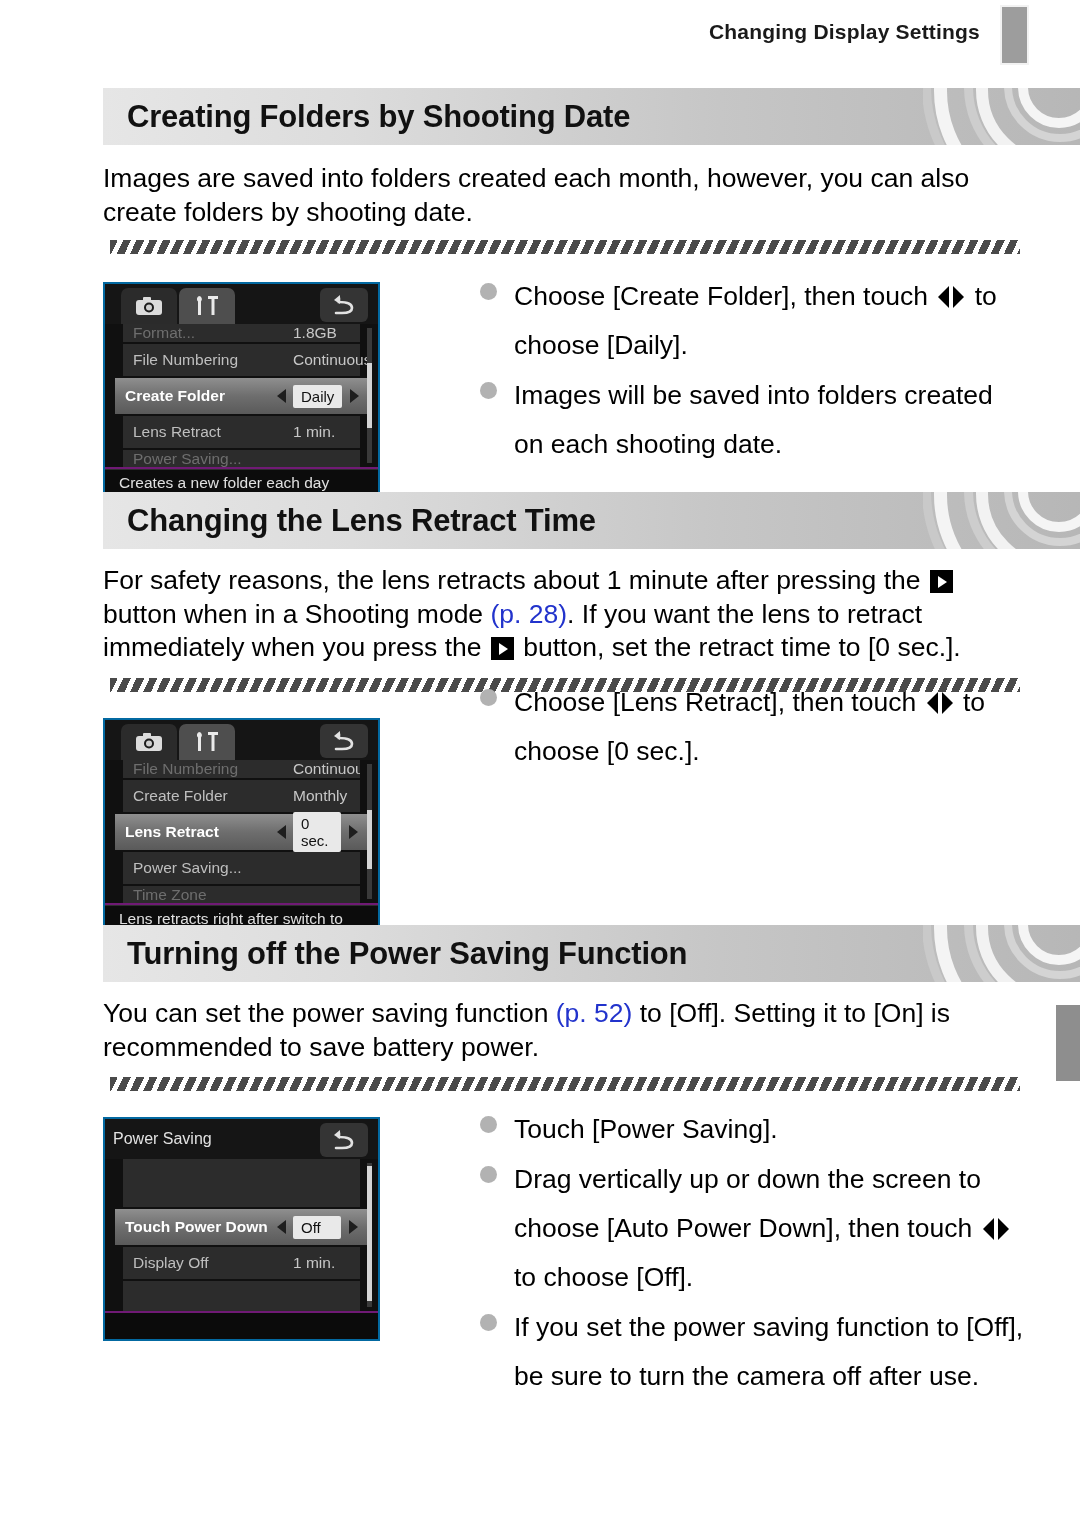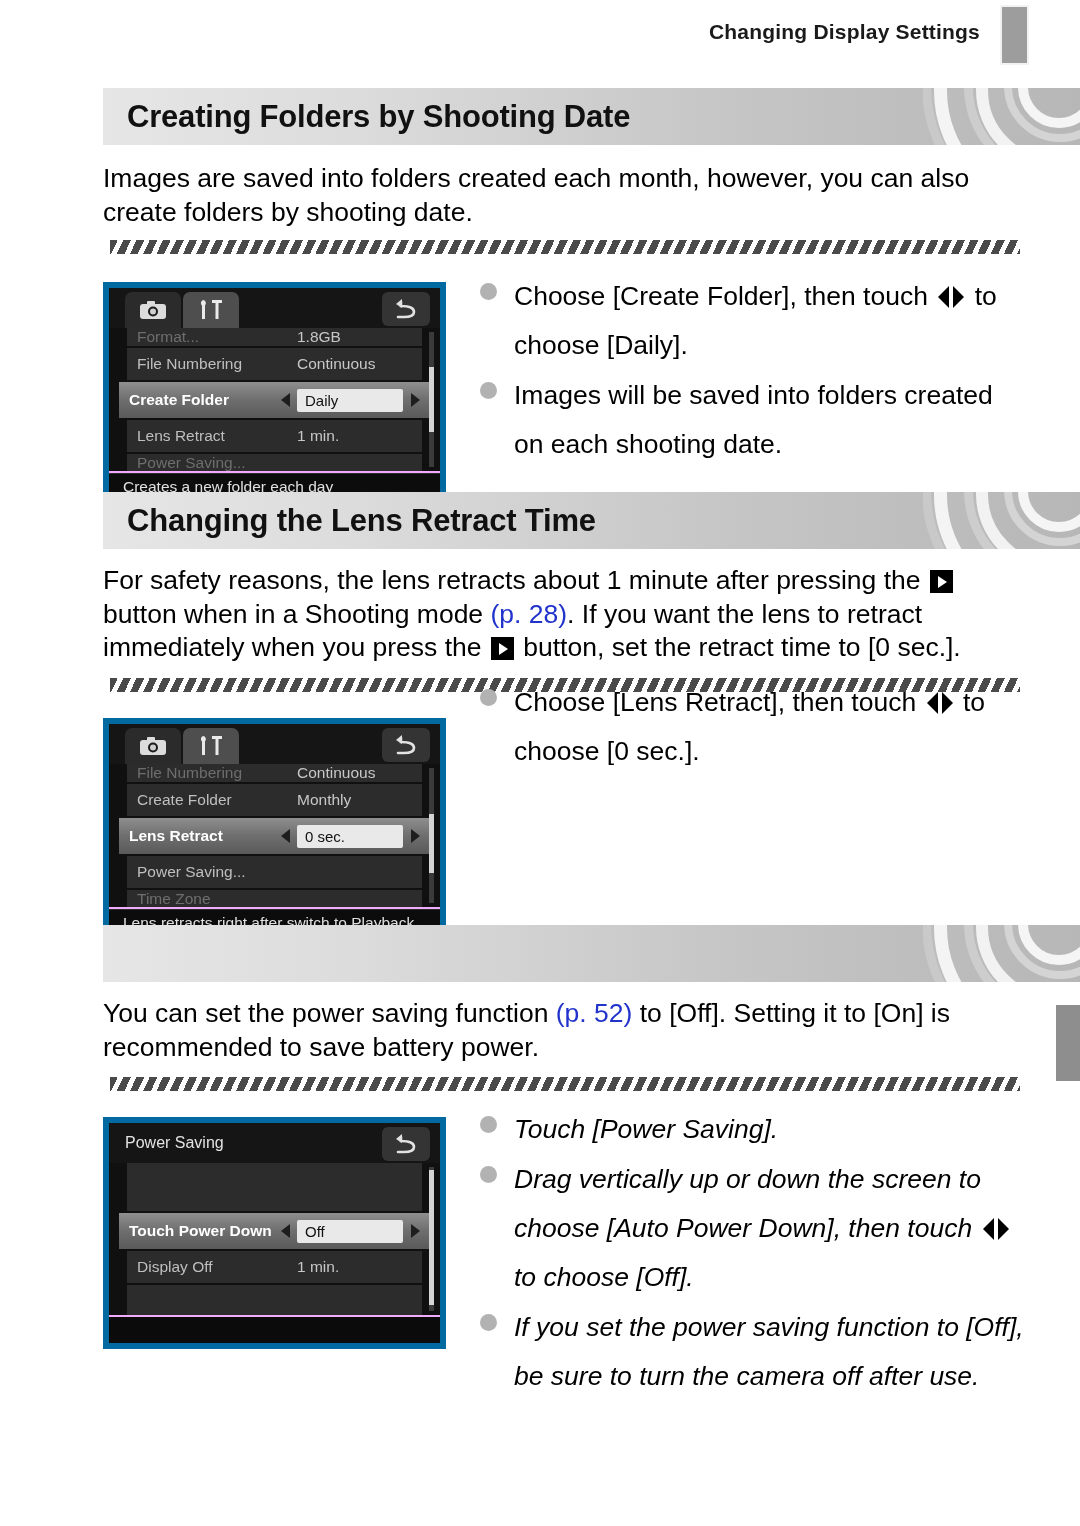--- a/index.html
+++ b/index.html
@@ -146,23 +146,23 @@
       115deg,
       #4a4a4a 0px, #4a4a4a 7px,
       #ffffff 7px, #ffffff 12px
     );
   }
 
   
   .lcd {
     position: absolute;
     left: 103px;
-    width: 343px;
-    background: #f0abfc;
-    border: 6px solid #0369a1;
+    width: 277px;
+    background: #701a75;
+    border: 2px solid #0369a1;
     box-sizing: border-box;
     font-size: 15px;
     color: #d8d8d8;
     overflow: hidden;
   }
   .lcd-tabs {
     position: relative;
     height: 40px;
     background: #151515;
   }
@@ -189,21 +189,21 @@
     display: flex;
     align-items: center;
     justify-content: center;
   }
   .lcd-title {
     position: relative;
     height: 40px;
     background: #151515;
     display: flex;
     align-items: center;
-    padding-left: 16px;
+    padding-left: 8px;
     font-size: 16px;
     color: #e2e2e2;
   }
   .lcd-rows {
     position: relative;
     background: #101010;
     padding: 0;
   }
   .lcd-row {
     position: relative;
@@ -472,20 +472,21 @@
     </div>
   </div>
   <div class="lcd-hint">Lens retracts right after switch to Playback mode</div>
 </div>
 
 <div class="bullets" id="bullets-2" style="top:678px;">
     <div class="bullet-item"><span class="bullet-dot"></span><span>Choose [Lens Retract], then touch <span class="ico-lr"></span> to choose [0 sec.].</span></div>
   </div>
 
 <div class="heading-bar" style="top:925px;">
+  <div class="heading-text">Turning off the Power Saving Function</div>
   <div class="swirl">
     <div class="ring r1"></div>
       <div class="ring r2"></div>
       <div class="ring r3"></div>
     <div class="ring r4"></div>
       <div class="ring r5"></div>
       <div class="ring r6"></div>
       <div class="ring r7"></div>
   </div>
 </div>
@@ -521,20 +522,20 @@
     <div class="lcd-row blank" style="height:30px;">
       <span class="row-label"></span>
     </div>
     <div class="scrollbar">
       <div class="thumb" style="top:2%;height:94%;"></div>
     </div>
   </div>
   <div class="lcd-pad"></div>
 </div>
 
-<div class="bullets" id="bullets-3" style="top:1105px;font-style:italic;">
+<div class="bullets" id="bullets-3" style="top:1105px;">
     <div class="bullet-item"><span class="bullet-dot"></span><span>Touch [Power Saving].</span></div>
     <div class="bullet-item"><span class="bullet-dot"></span><span>Drag vertically up or down the screen to choose [Auto Power Down], then touch <span class="ico-lr"></span> to choose [Off].</span></div>
     <div class="bullet-item"><span class="bullet-dot"></span><span>If you set the power saving function to [Off], be sure to turn the camera off after use.</span></div>
   </div>
 
 <div class="edge-tab"></div>
 <div class="page-number">141</div>
 
 </body></html>

